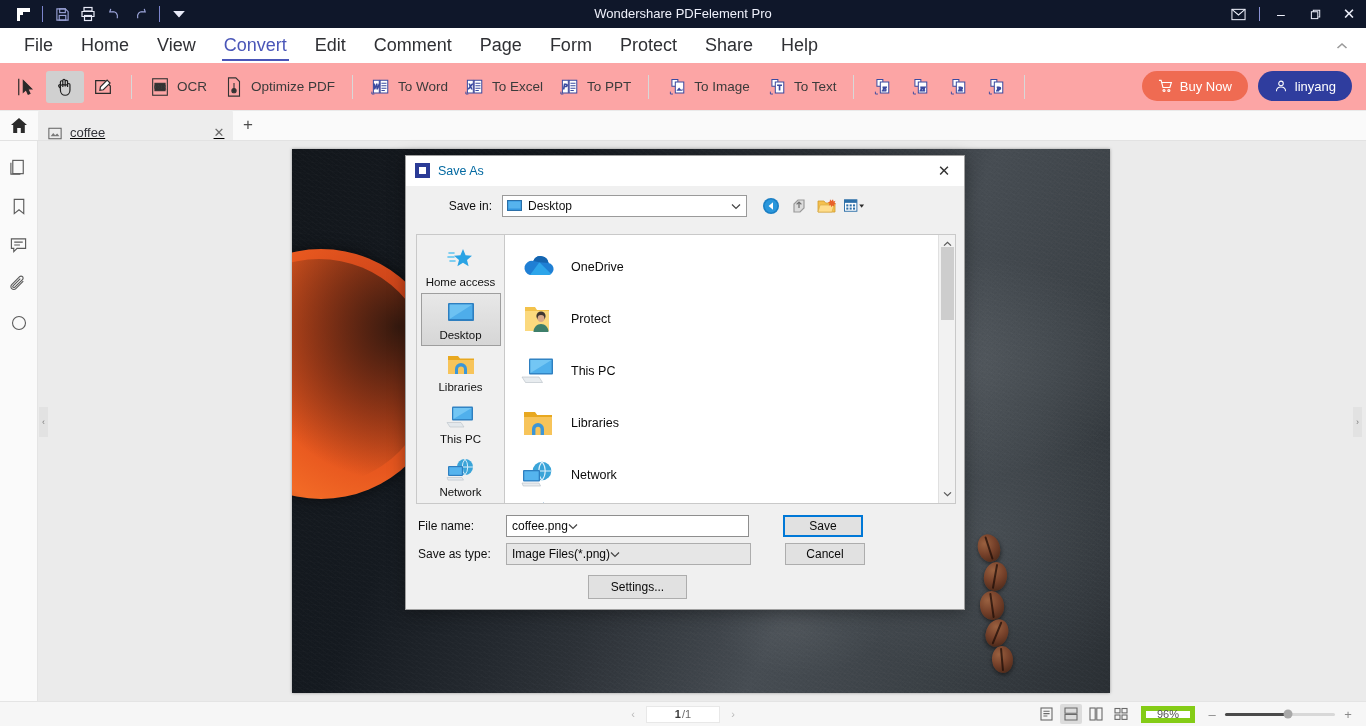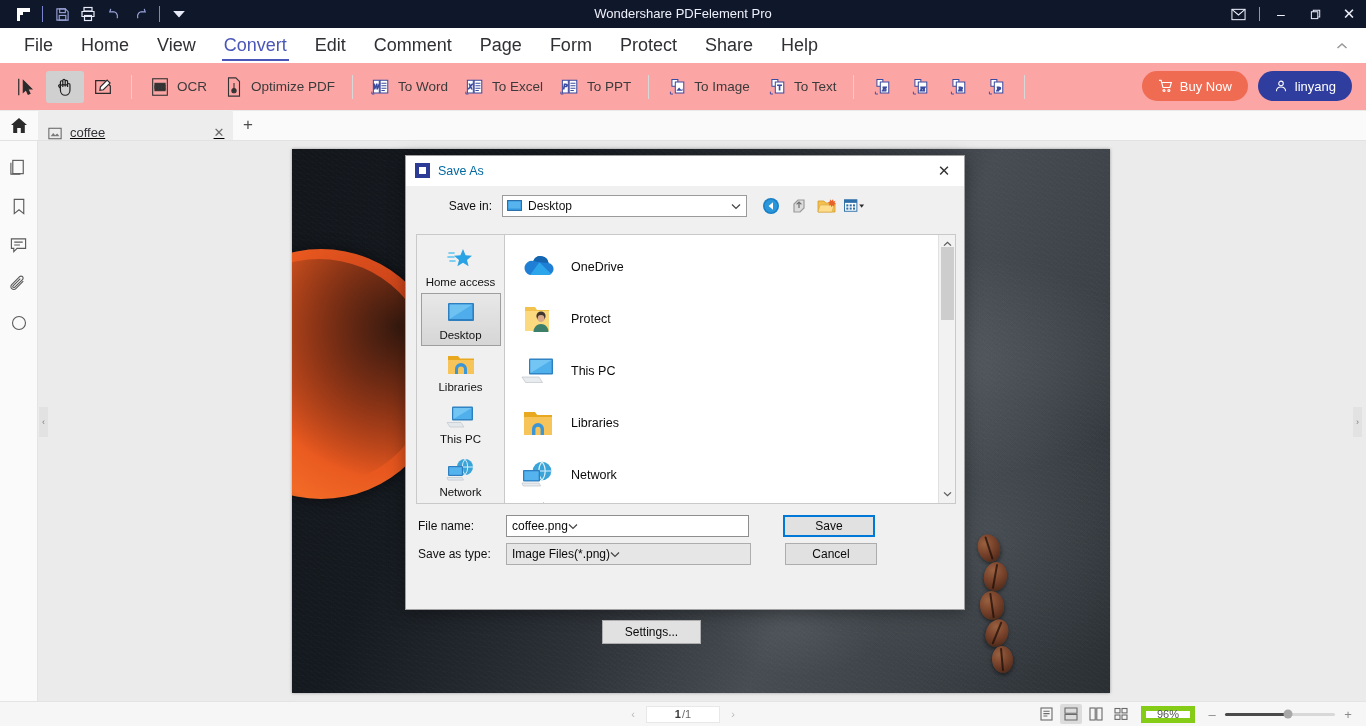--- a/index.html
+++ b/index.html
@@ -242,21 +242,21 @@
   .frow2 .lab { font-size:12px; color:#0f0f0f; width:88px; }
   .txtbox {
     width:243px; height:22px; background:#fff; border:1px solid #8e8e8e; position:relative;
     display:flex; align-items:center; padding-left:5px; font-size:12px; color:#0a0a0a;
   }
   .greybox {
     width:245px; height:22px; background:#e6e6e6; border:1px solid #adadad; position:relative;
     display:flex; align-items:center; padding-left:5px; font-size:12px; color:#0a0a0a;
   }
   .btn {
-    width:92px; height:22px; background:#e1e1e1; border:1px solid #adadad;
+    width:80px; height:22px; background:#e1e1e1; border:1px solid #adadad;
     display:flex; align-items:center; justify-content:center; font-size:12px; color:#0a0a0a;
   }
   .btn.primary { border:2px solid #0078d7; background:#e1e1e1; }
   .btn-settings {
     position:absolute; left:599px; top:574px; width:99px; height:24px;
     background:#e1e1e1; border:1px solid #adadad; display:flex; align-items:center;
     justify-content:center; font-size:12px; color:#0a0a0a;
   }
 </style>
 </head>
@@ -773,21 +773,21 @@
           <span>Image Files(*.png)</span>
           <span class="caret">
             <svg width="10" height="7" viewBox="0 0 10 7" fill="none" stroke="#444" stroke-width="1.2">
                 <path d="M1 1.5l4 4 4-4"></path>
               </svg>
           </span>
         </div>
         <div class="btn" style="margin-left:34px;">Cancel</div>
       </div>
     </div>
-    <div class="btn-settings" style="left:196px;top:419px;margin-top:45px;">Settings...</div>
+    <div class="btn-settings" style="left:182px;top:419px;">Settings...</div>
   </div>
 
   <div class="statusbar">
     <div class="pager">
       <span class="pg-arrow">‹</span>
       <span class="pg-box">
         <b>1</b>
         <span>/1</span>
       </span>
       <span class="pg-arrow">›</span>

